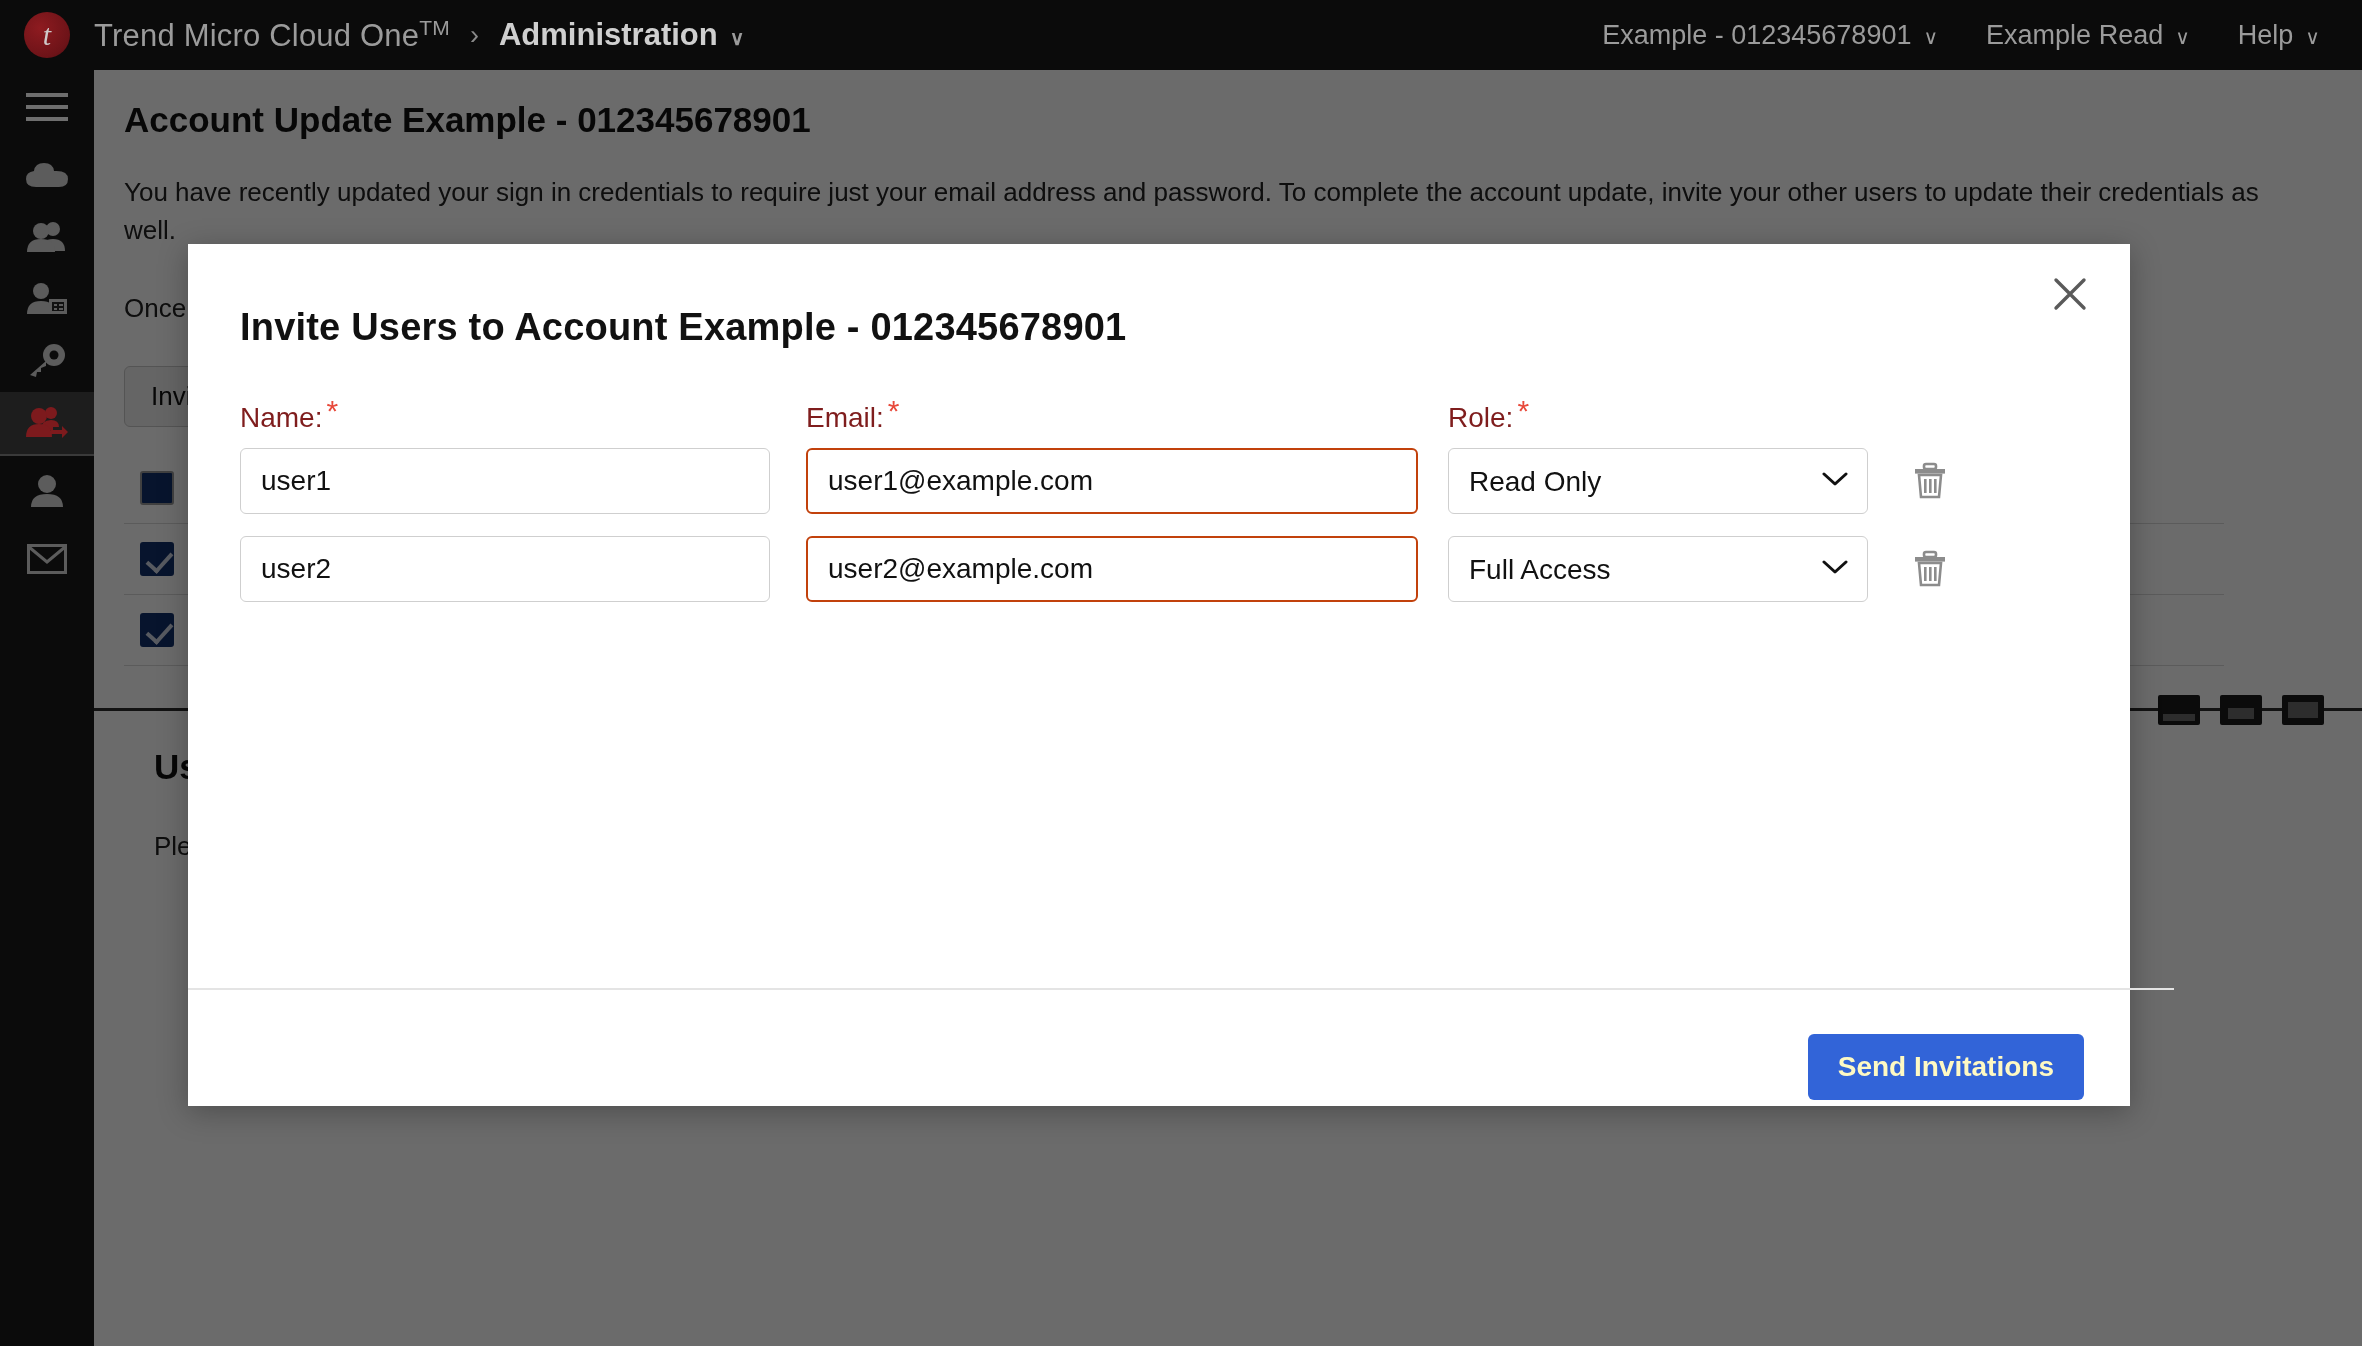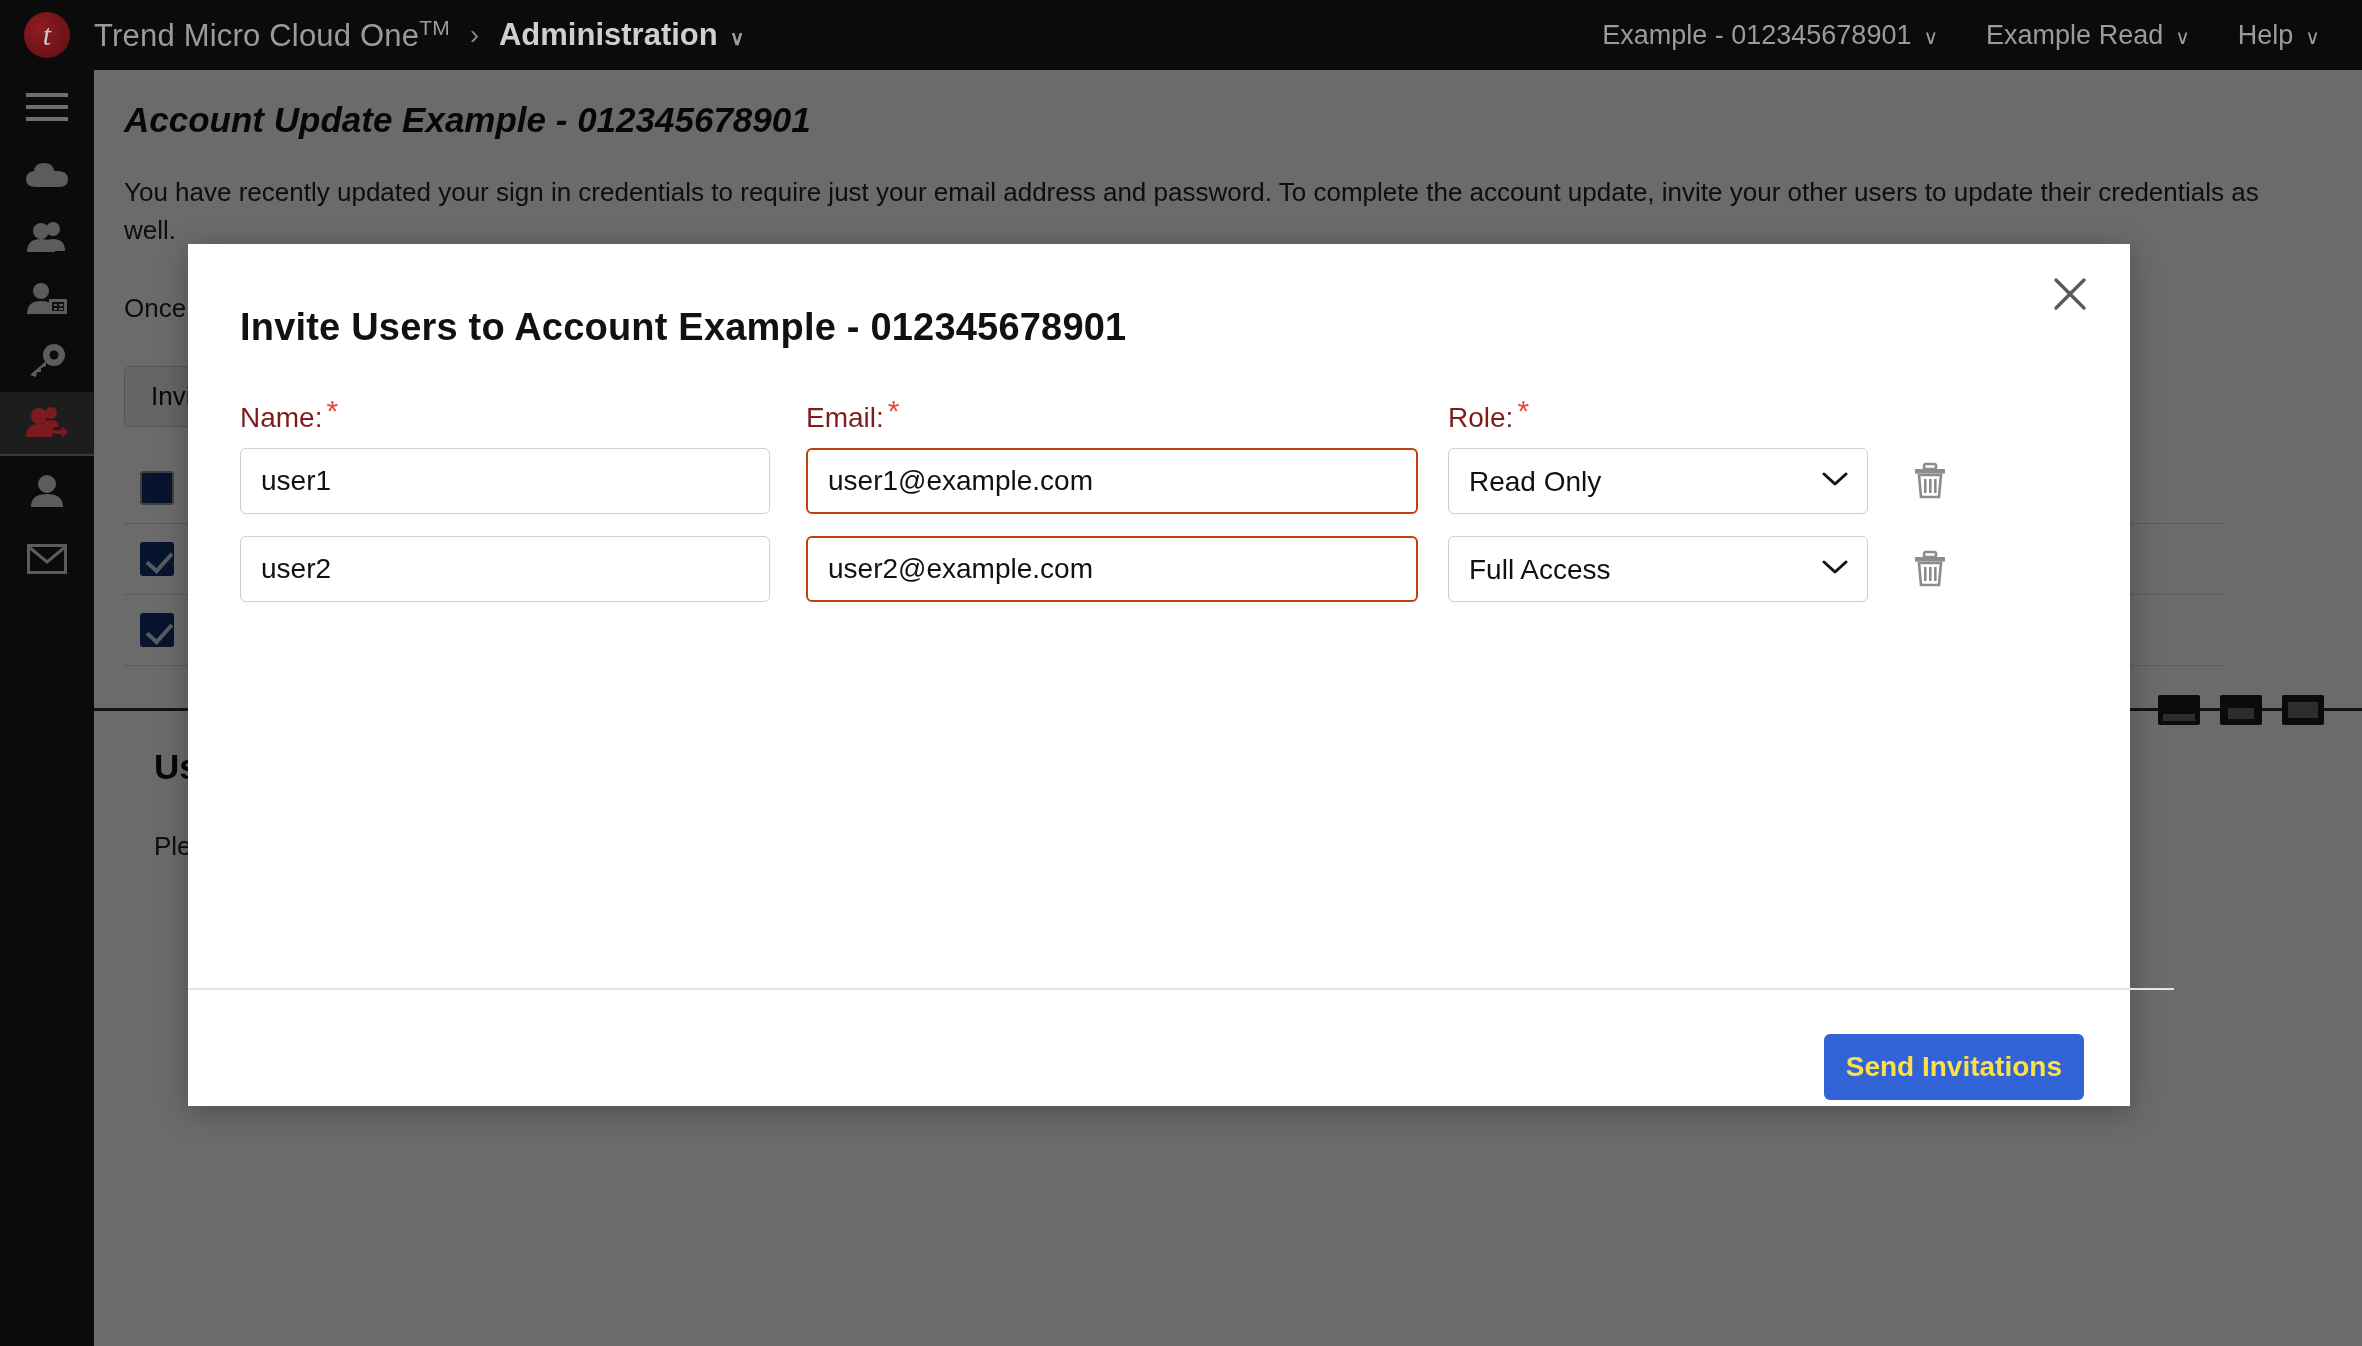--- a/index.html
+++ b/index.html
@@ -45,21 +45,21 @@
   .rail-item.active { background:#1d1d1d; }
   .rail-sep { height:2px; background:#3a3a3a; margin:0; }
   .rail-icon { display:block; }
 
   
   .page {
     position:absolute; left:94px; top:70px; width:2268px; height:1276px;
     background:#ffffff;
   }
   .page-inner { padding: 30px 0 0 30px; }
-  .page-title { font-size:35px; font-weight:700; color:#111;font-style:italic; }
+  .page-title { font-size:35px; font-weight:700; color:#111; }
   .page-para { font-size:26px; color:#222; line-height:1.45; margin-top:34px; max-width: 2140px;}
   .page-para2 { font-size:26px; color:#222; margin-top:44px; }
   .invite-btn {
     margin-top:42px; display:inline-block;
     border:1px solid #c9c9c9; border-radius:6px; background:#f1f1f1;
     padding:14px 26px; font-size:26px; color:#111;
   }
   .tbl { margin-top:26px; width: 2100px; border-collapse: collapse; }
   .tbl tr { border-bottom:1px solid #d9d9d9; }
   .tbl td { padding:18px 16px; font-size:24px; color:#222; }
@@ -133,22 +133,22 @@
     position:absolute; right:20px; top:50%; transform:translateY(-50%);
     pointer-events:none; color:#111;
   }
   .trash { display:flex; align-items:center; justify-content:center; width:80px; height:66px; cursor:pointer;}
 
   .modal-footer-line {
     position:absolute; left:0; top:744px; width:1986px; height:2px; background:#e4e4e4;
   }
   .btn-primary {
     position:absolute; right:46px; top:790px;
-    background:#3264d8; color:#fde047; border:none; border-radius:6px;
-    font-size:28px; font-weight:700; padding:17px 22px;
+    background:#3264d8; color:#fef9c3; border:none; border-radius:6px;
+    font-size:28px; font-weight:700; padding:17px 30px;
     font-family:"Liberation Sans", sans-serif; cursor:pointer;
   }
 </style>
 </head>
 <body>
 
 <div id="app">
 
   <div class="topbar">
     <div class="logo-wrap">

